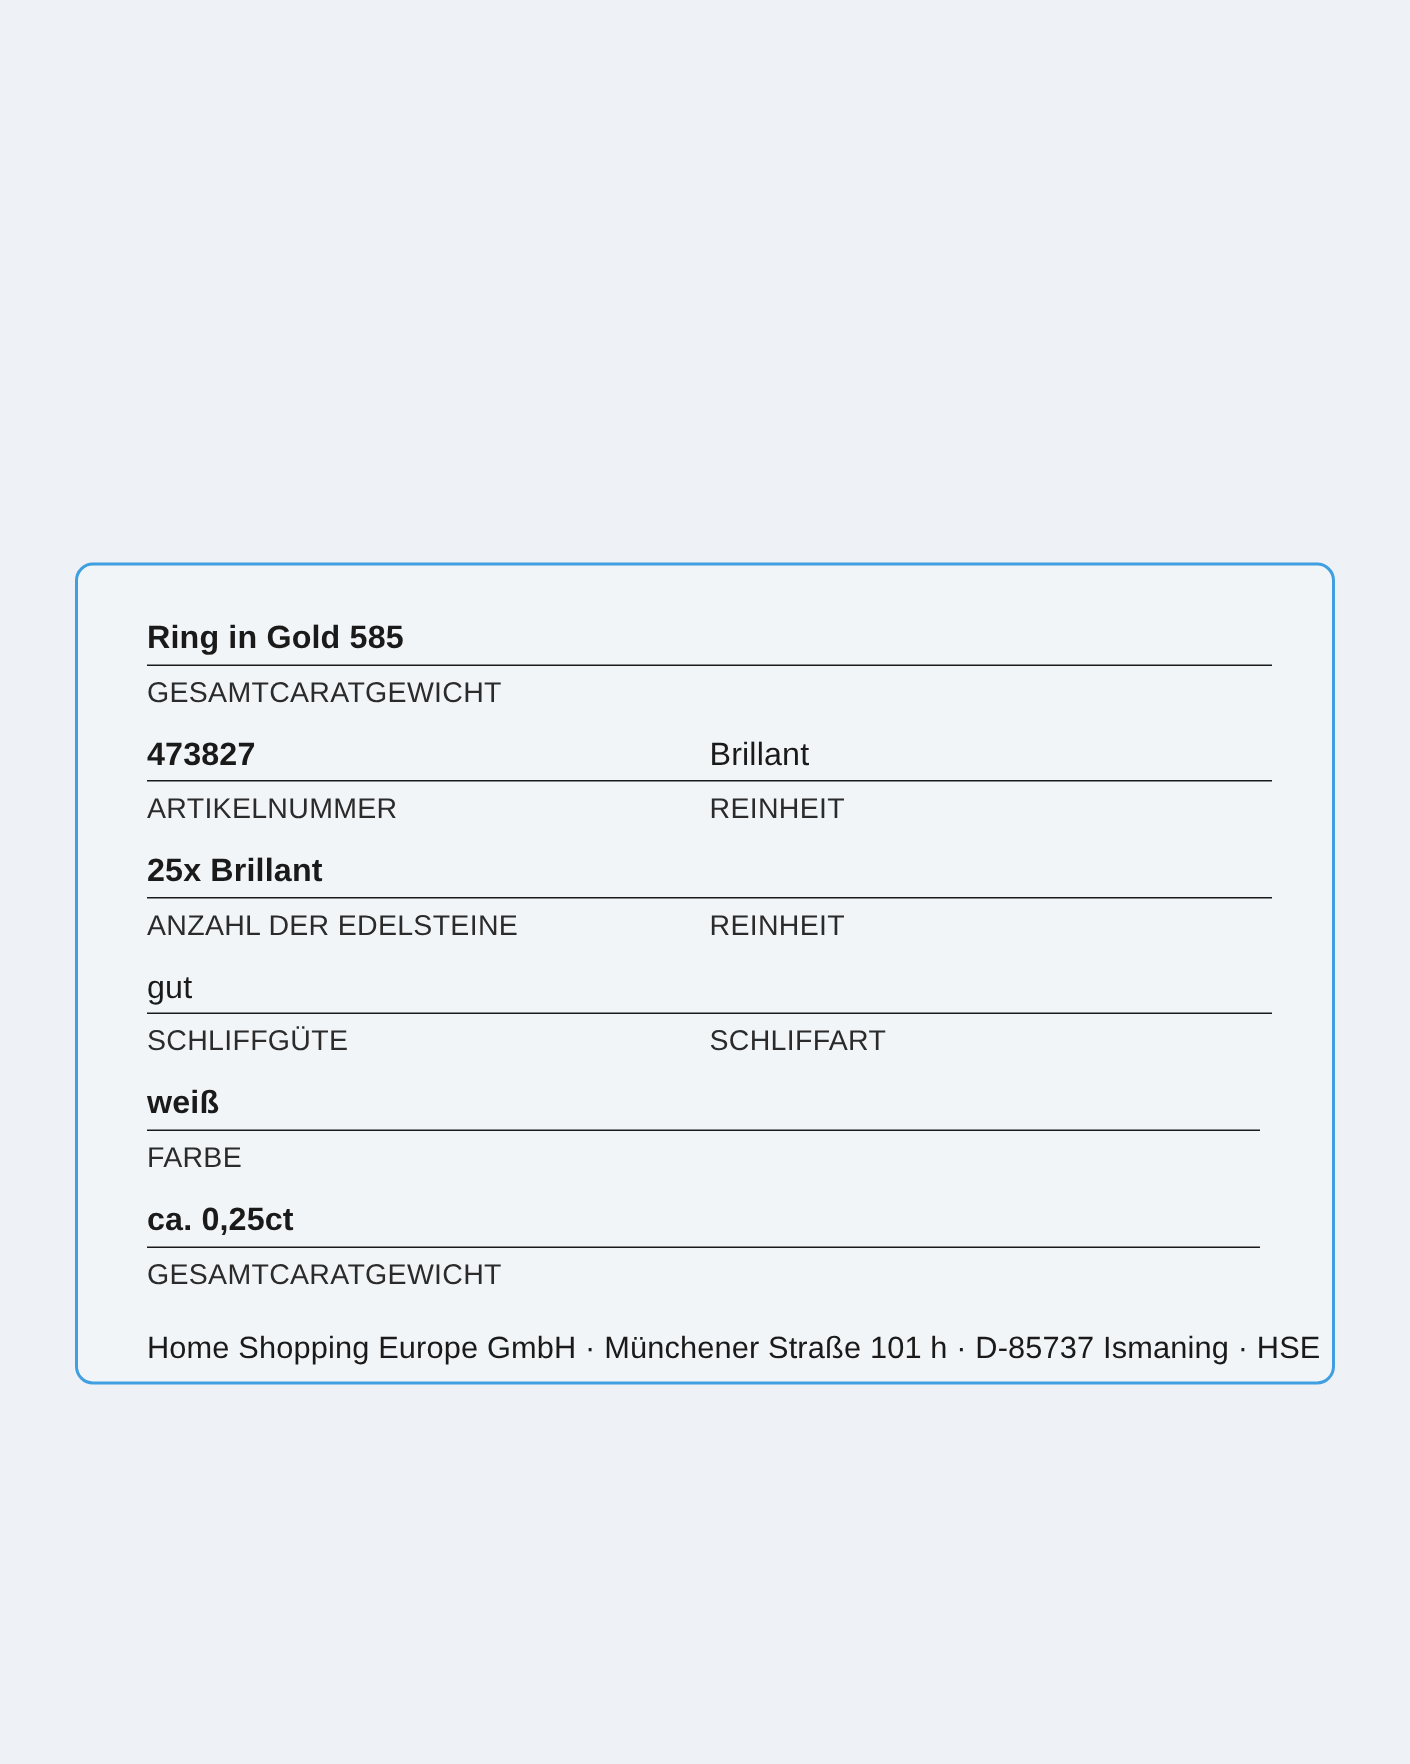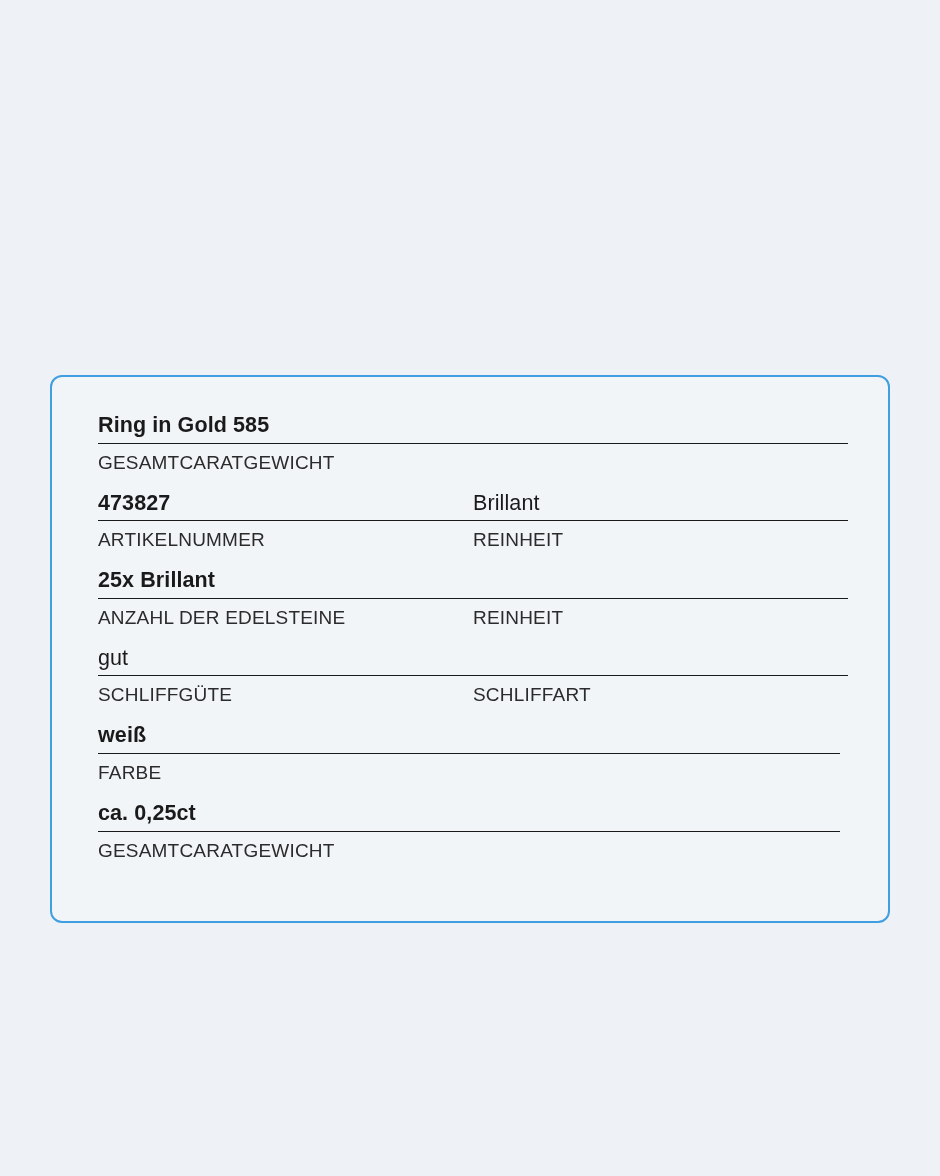--- a/index.html
+++ b/index.html
@@ -186,17 +186,18 @@
           </div>
         </div>
         <div class="rule short"></div>
         <div class="row">
           <div class="cell full">
             <div class="label">GESAMTCARATGEWICHT</div>
           </div>
         </div>
       </div>
 
+      <div class="footer">Home Shopping Europe GmbH · Münchener Straße 101 h · D-85737 Ismaning · HSE</div>
 
     </div>
   </div>
 
 </div>
 
 </body></html>

